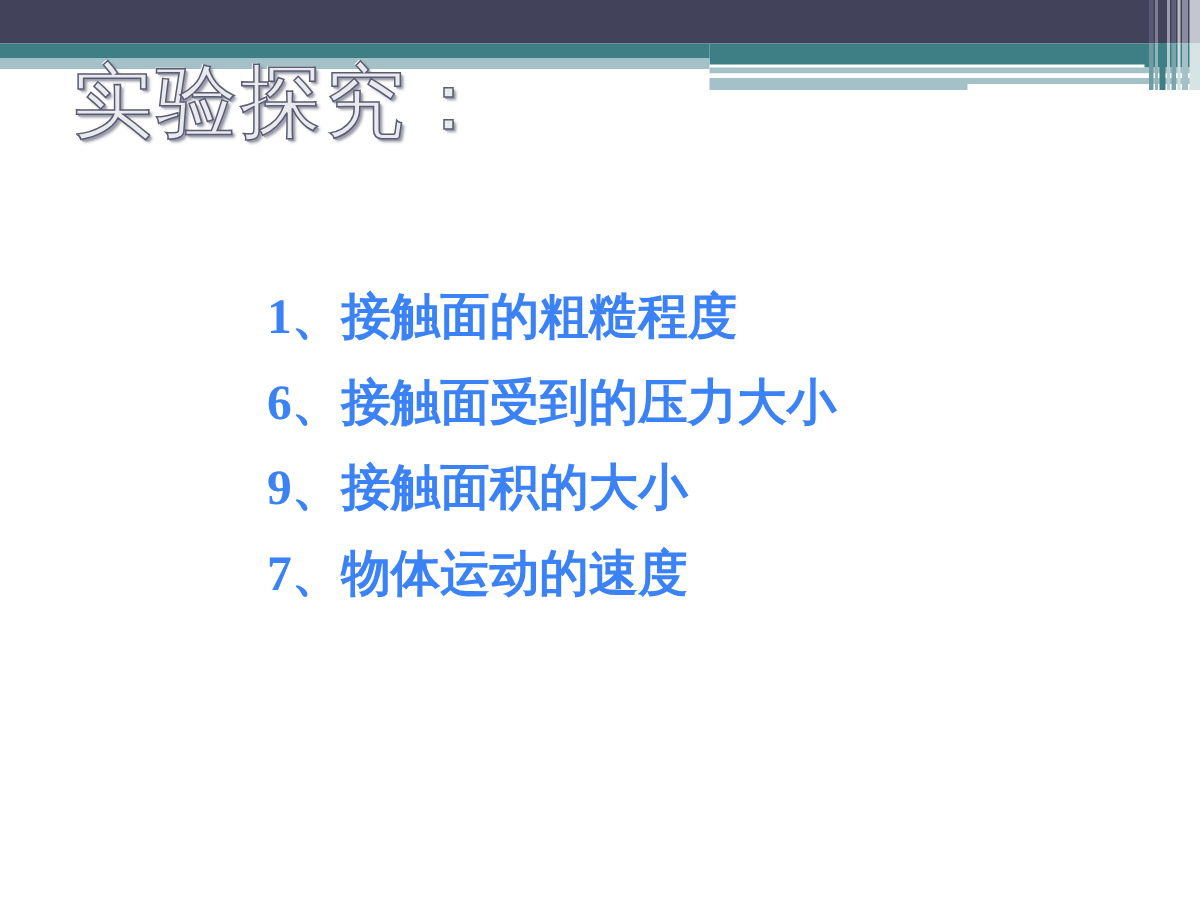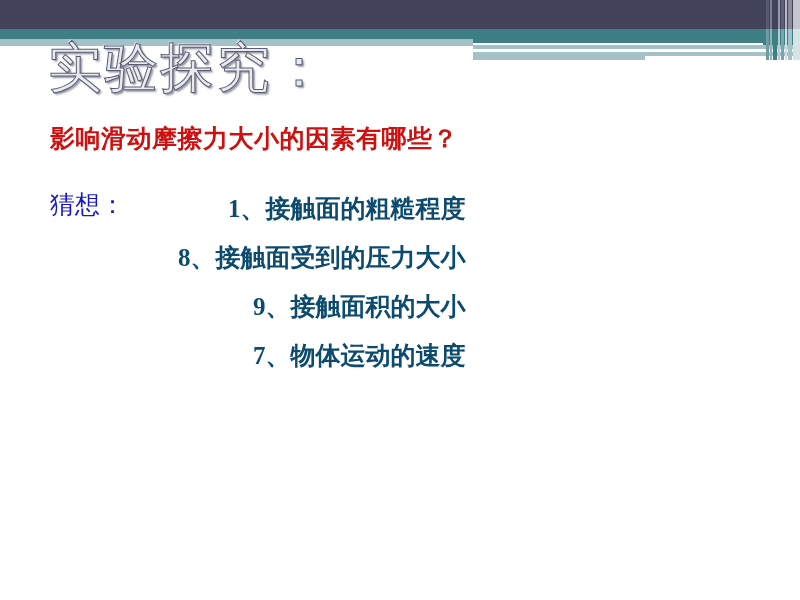--- a/index.html
+++ b/index.html
@@ -11,21 +11,20 @@
   body {
     font-family: "Liberation Serif", "DejaVu Serif", serif;
   }
 
   .slide {
     position: relative;
     width: 800px;
     height: 560px;
     background: #ffffff;
     overflow: hidden;
-    text-align: right;
   }
 
   
   .header-deco {
     position: absolute;
     left: 0;
     top: 0;
     width: 800px;
     height: 60px;
   }
@@ -166,23 +165,23 @@
   .guess-list {
     position: absolute;
     left: 178px;
     top: 196px;
     margin: 0;
     padding: 0;
     list-style: none;
   }
   .guess-list li {
     font-family: "Liberation Serif", "DejaVu Serif", serif;
-    font-size: 25px;
+    font-size: 33px;
     font-weight: bold;
-    color: #0c4a6e;
+    color: #3b82f6;
     line-height: 1;
     margin: 0 0 24px 0;
     white-space: nowrap;
   }
 </style>
 </head>
 <body>
 
 <div class="slide">
 
@@ -203,24 +202,22 @@
         <div class="stripe" style="left: 778px; width: 2px; background: linear-gradient(rgb(154, 156, 173) 0px, rgb(154, 156, 173) 29px, rgb(181, 205, 209) 29px, rgb(181, 205, 209) 60px);"></div>
         <div class="stripe" style="left: 781px; width: 3px; background: linear-gradient(rgb(94, 96, 120) 0px, rgb(94, 96, 120) 29px, rgb(121, 165, 171) 29px, rgb(121, 165, 171) 60px);"></div>
         <div class="stripe" style="left: 785px; width: 2px; background: linear-gradient(rgb(184, 186, 198) 0px, rgb(184, 186, 198) 29px, rgb(205, 223, 226) 29px, rgb(205, 223, 226) 60px);"></div>
         <div class="stripe" style="left: 788px; width: 4px; background: linear-gradient(rgb(138, 140, 158) 0px, rgb(138, 140, 158) 29px, rgb(163, 193, 198) 29px, rgb(163, 193, 198) 60px);"></div>
         <div class="stripe" style="left: 793px; width: 7px; background: linear-gradient(rgb(195, 197, 207) 0px, rgb(195, 197, 207) 29px, rgb(214, 228, 230) 29px, rgb(214, 228, 230) 60px);"></div>
       </div>
   </div>
 
   <div class="title">实验探究：</div>
 
-  <div class="subtitle">影响滑动摩擦力大小的因素有哪些？</div>
-
-  <div class="guess-label">猜想：</div>
+
 
   <ul class="guess-list" id="guess-list">
     <li>1、接触面的粗糙程度</li>
-    <li>8、接触面受到的压力大小</li>
+    <li>6、接触面受到的压力大小</li>
     <li>9、接触面积的大小</li>
     <li>7、物体运动的速度</li>
   </ul>
 
 </div>
 
 </body></html>

